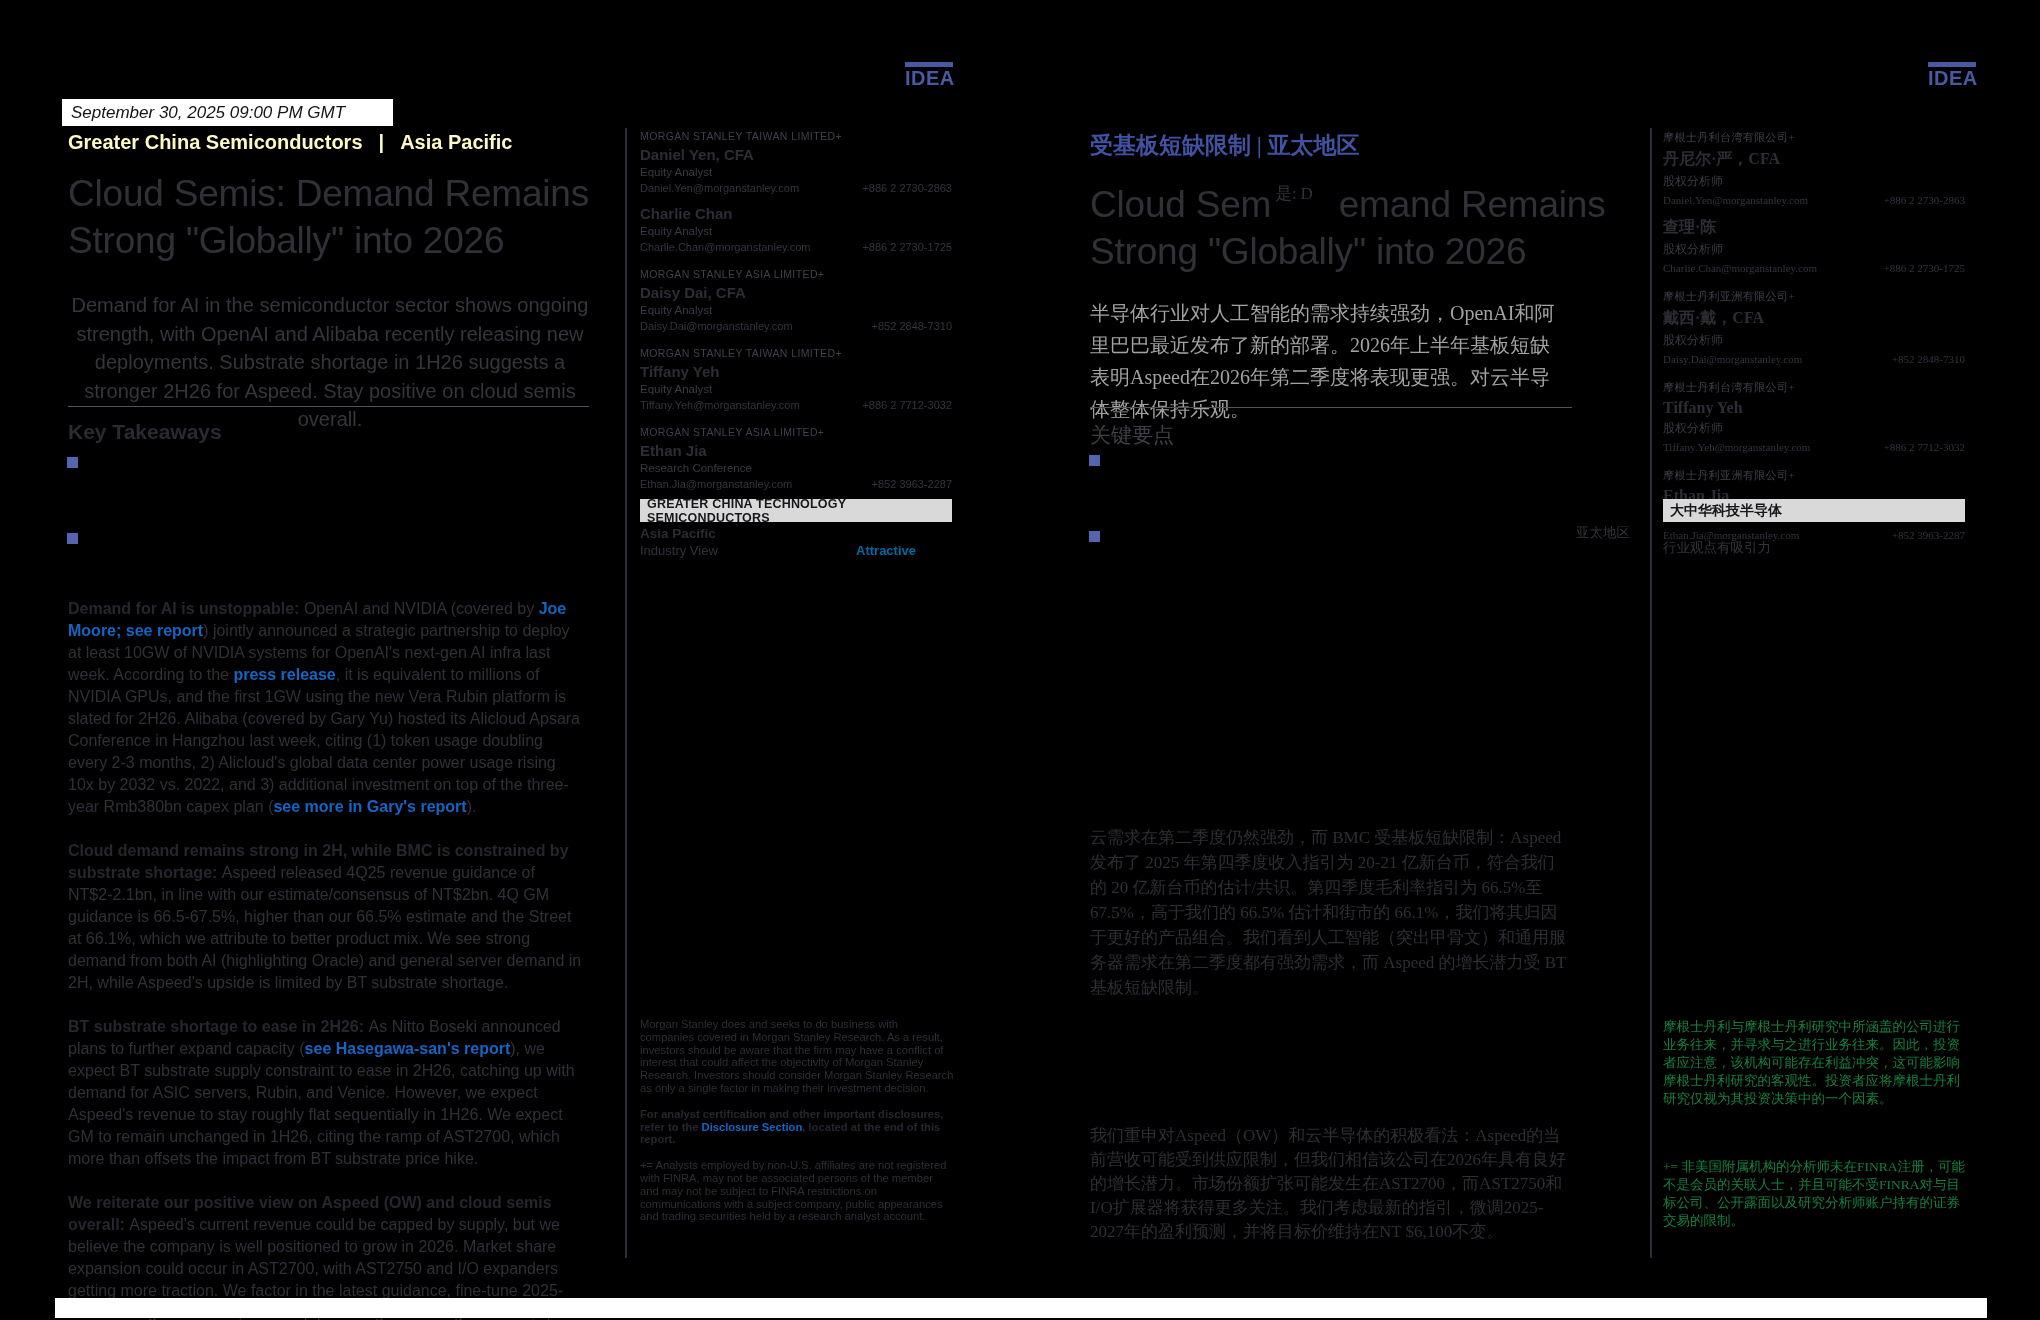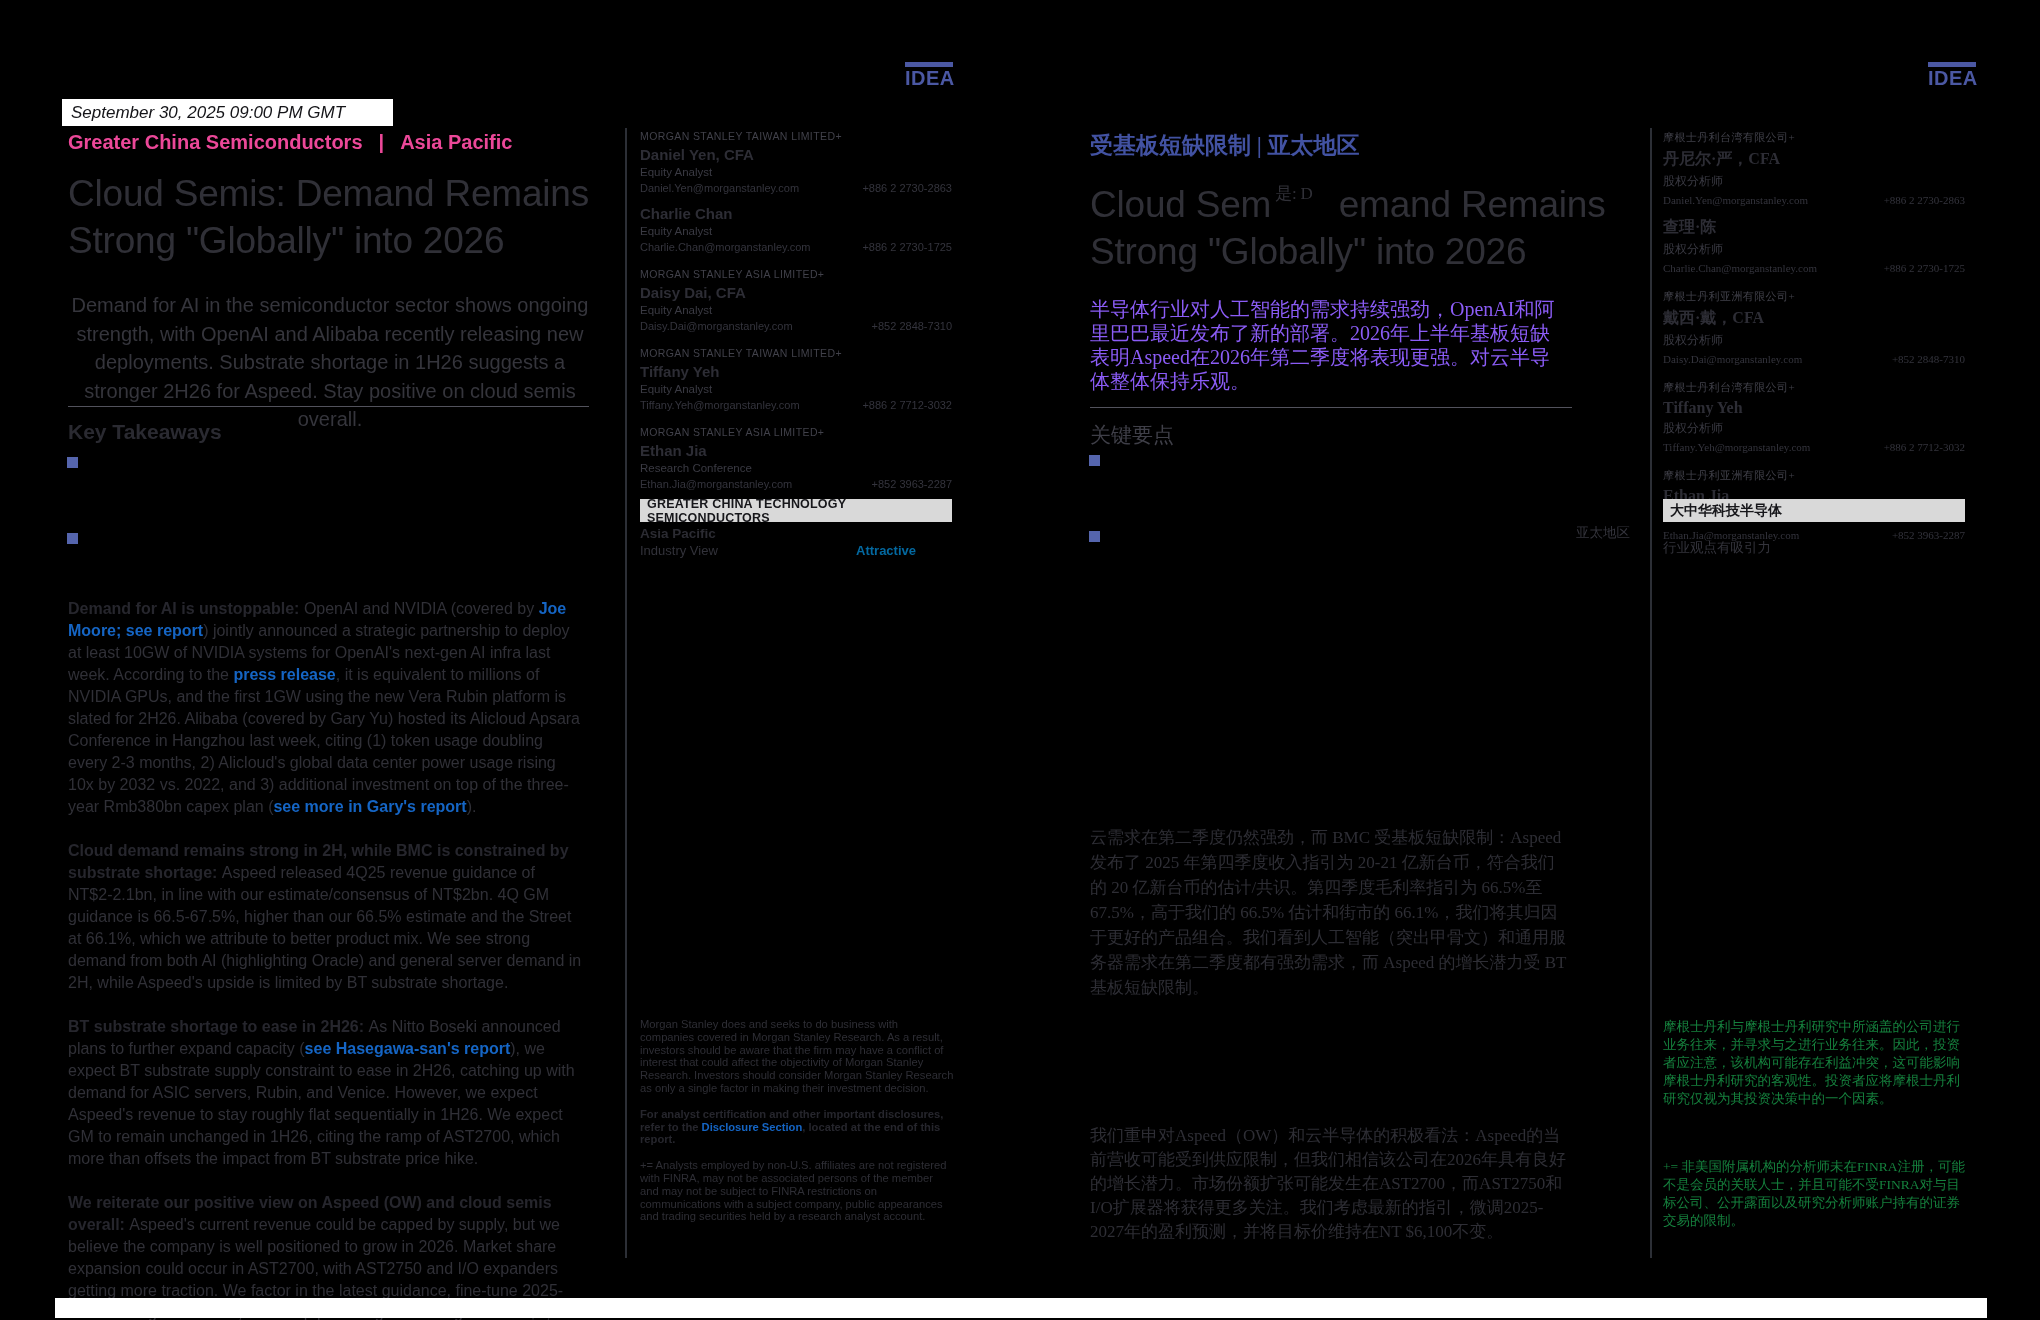--- a/index.html
+++ b/index.html
@@ -12,21 +12,21 @@
           display:flex;align-items:center;padding-left:9px;box-sizing:border-box;}
   .ts-text{font-style:italic;font-size:17px;color:#141418;}
 
   
   .logo{width:48px;}
   .logo-bar{height:5px;background:#4b58a3;}
   .logo-text{font-size:20px;font-weight:bold;color:#4b58a3;letter-spacing:.5px;line-height:20px;margin-top:1px;}
   .logo-l{left:905px;top:62px;} .logo-r{left:1928px;top:62px;}
 
   
-  .eyebrow-l{left:68px;top:131px;display:flex;gap:16px;font-weight:bold;font-size:20px;color:#ec4899;}
+  .eyebrow-l{left:68px;top:131px;display:flex;gap:16px;font-weight:bold;font-size:20px;color:#fef9c3;}
   .title{font-size:37px;line-height:47px;color:#303037;font-weight:400;letter-spacing:-0.2px;}
   .title-l{left:68px;top:170px;width:570px;}
   .subtitle-l{left:68px;top:291px;width:524px;font-size:20px;line-height:28.5px;color:#35353c;text-align:center;}
   .hrule{height:1px;background:#52525c;}
   .hr-l{left:68px;top:406px;width:521px;}
   .kt{font-size:21px;font-weight:bold;color:#2a2a31;}
   .kt-l{left:68px;top:420px;}
   .bullet{width:11px;height:11px;background:#5565ad;}
   .b1l{left:67px;top:457px;} .b2l{left:67px;top:533px;}
 
@@ -74,21 +74,21 @@
            font-family:"Liberation Serif",serif;}
   .disc-cn p{margin:0;}
   .disc-cn .p2{margin-top:50px;}
 
   
   .eyebrow-r{left:1090px;top:130px;font-size:23px;font-weight:bold;color:#4252a2;
              font-family:"Liberation Serif",serif;}
   .title-r{left:1090px;top:170px;width:570px;}
   .run-sup{font-size:17px;vertical-align:18px;font-family:"Liberation Serif",serif;
            margin:0 26px 8px 4px;color:#303037;}
-  .subtitle-r{left:1090px;top:297px;width:478px;font-size:20px;line-height:24px;color:#8b5cf6;
+  .subtitle-r{left:1090px;top:297px;width:478px;font-size:20px;line-height:32px;color:#a3a3a3;
               font-family:"Liberation Serif",serif;}
   .hr-r{left:1090px;top:407px;width:482px;}
   .kt-r{left:1090px;top:421px;font-size:21px;font-weight:normal;color:#3f3f48;
         font-family:"Liberation Serif",serif;}
   .b1r{left:1089px;top:455px;} .b2r{left:1089px;top:531px;}
   .cn-para{width:478px;font-size:17px;color:#2e2e35;font-family:"Liberation Serif",serif;}
   .cnp1{left:1090px;top:825px;line-height:25px;}
   .cnp2{left:1090px;top:1124px;line-height:24px;}
 
   

